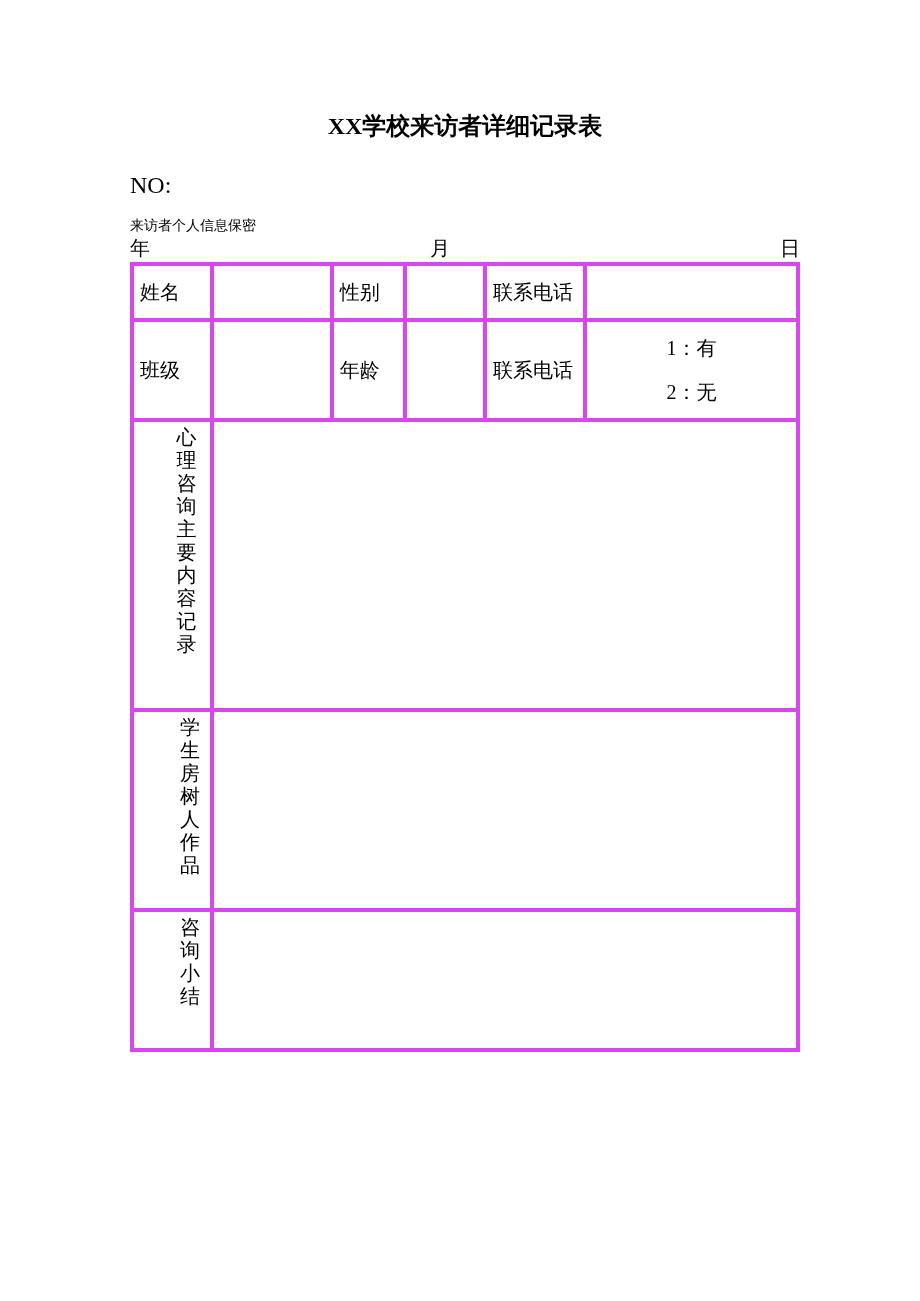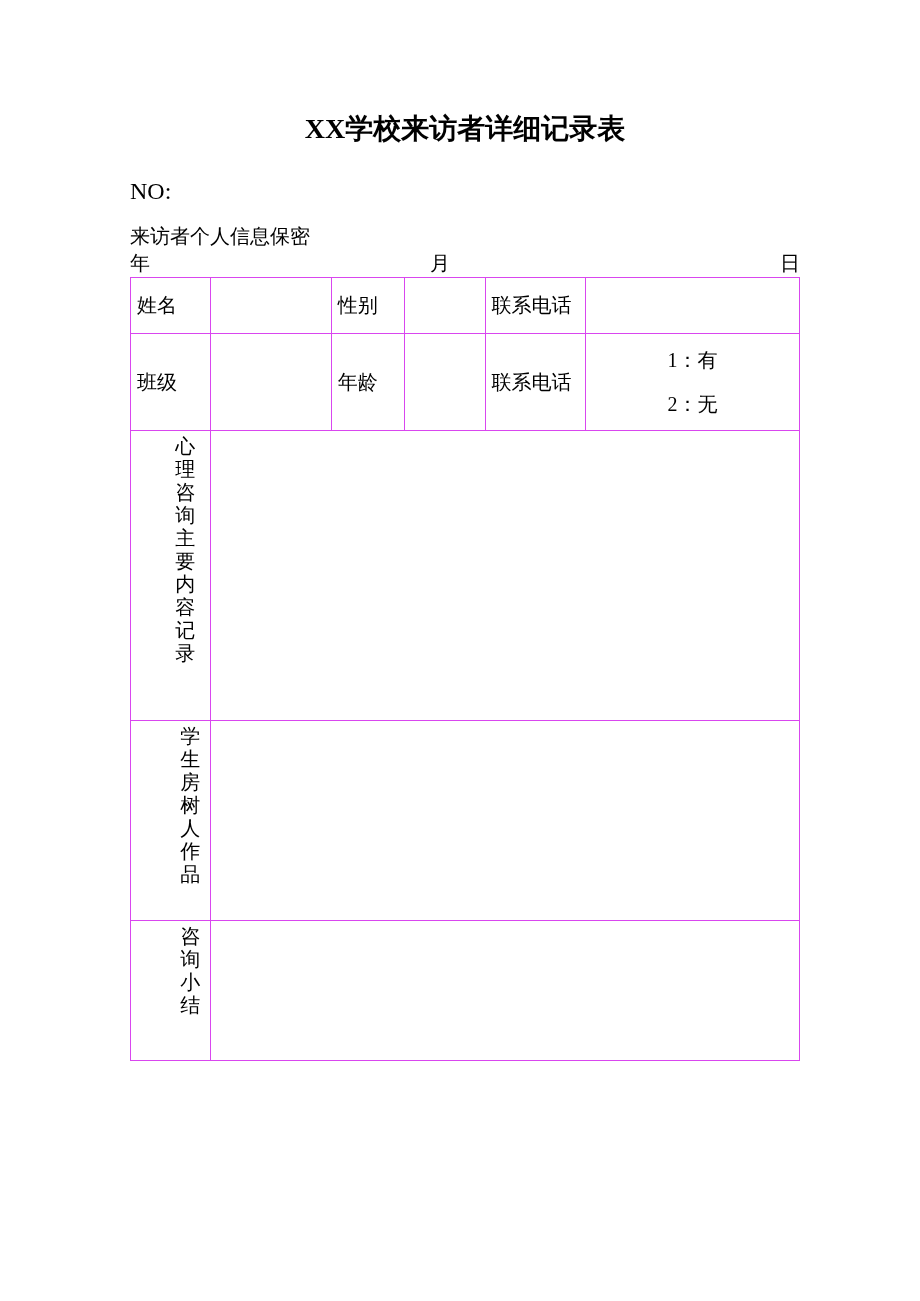--- a/index.html
+++ b/index.html
@@ -5,47 +5,47 @@
     * { box-sizing: border-box; margin: 0; padding: 0; }
     body {
       font-family: "SimSun", "宋体", serif;
       background: #fff;
       width: 920px;
       padding: 110px 120px 80px 130px;
       color: #000;
     }
     .title {
       text-align: center;
-      font-size: 28px;
+      font-size: 24px;
       font-weight: bold;
       margin-bottom: 30px;
     }
     .no-line {
       font-size: 24px;
       margin-bottom: 18px;
     }
     .confidential {
-      font-size: 20px;
+      font-size: 14px;
       margin-bottom: 0px;
     }
     .date-line {
       display: flex;
       font-size: 20px;
       margin-bottom: 0px;
     }
     .date-year { flex: 0 0 300px; text-align: left; }
     .date-month { flex: 1; text-align: left; }
     .date-day { flex: 0 0 40px; text-align: right; }
     table {
       border-collapse: collapse;
       width: 100%;
       table-layout: fixed;
     }
     td {
-      border: 1px solid #d946ef;
+      border: 4px solid #d946ef;
       font-size: 20px;
       padding: 4px 6px;
       vertical-align: top;
     }
     .row-info td {
       height: 56px;
       vertical-align: middle;
     }
     .vtext {
       width: 1.2em;

